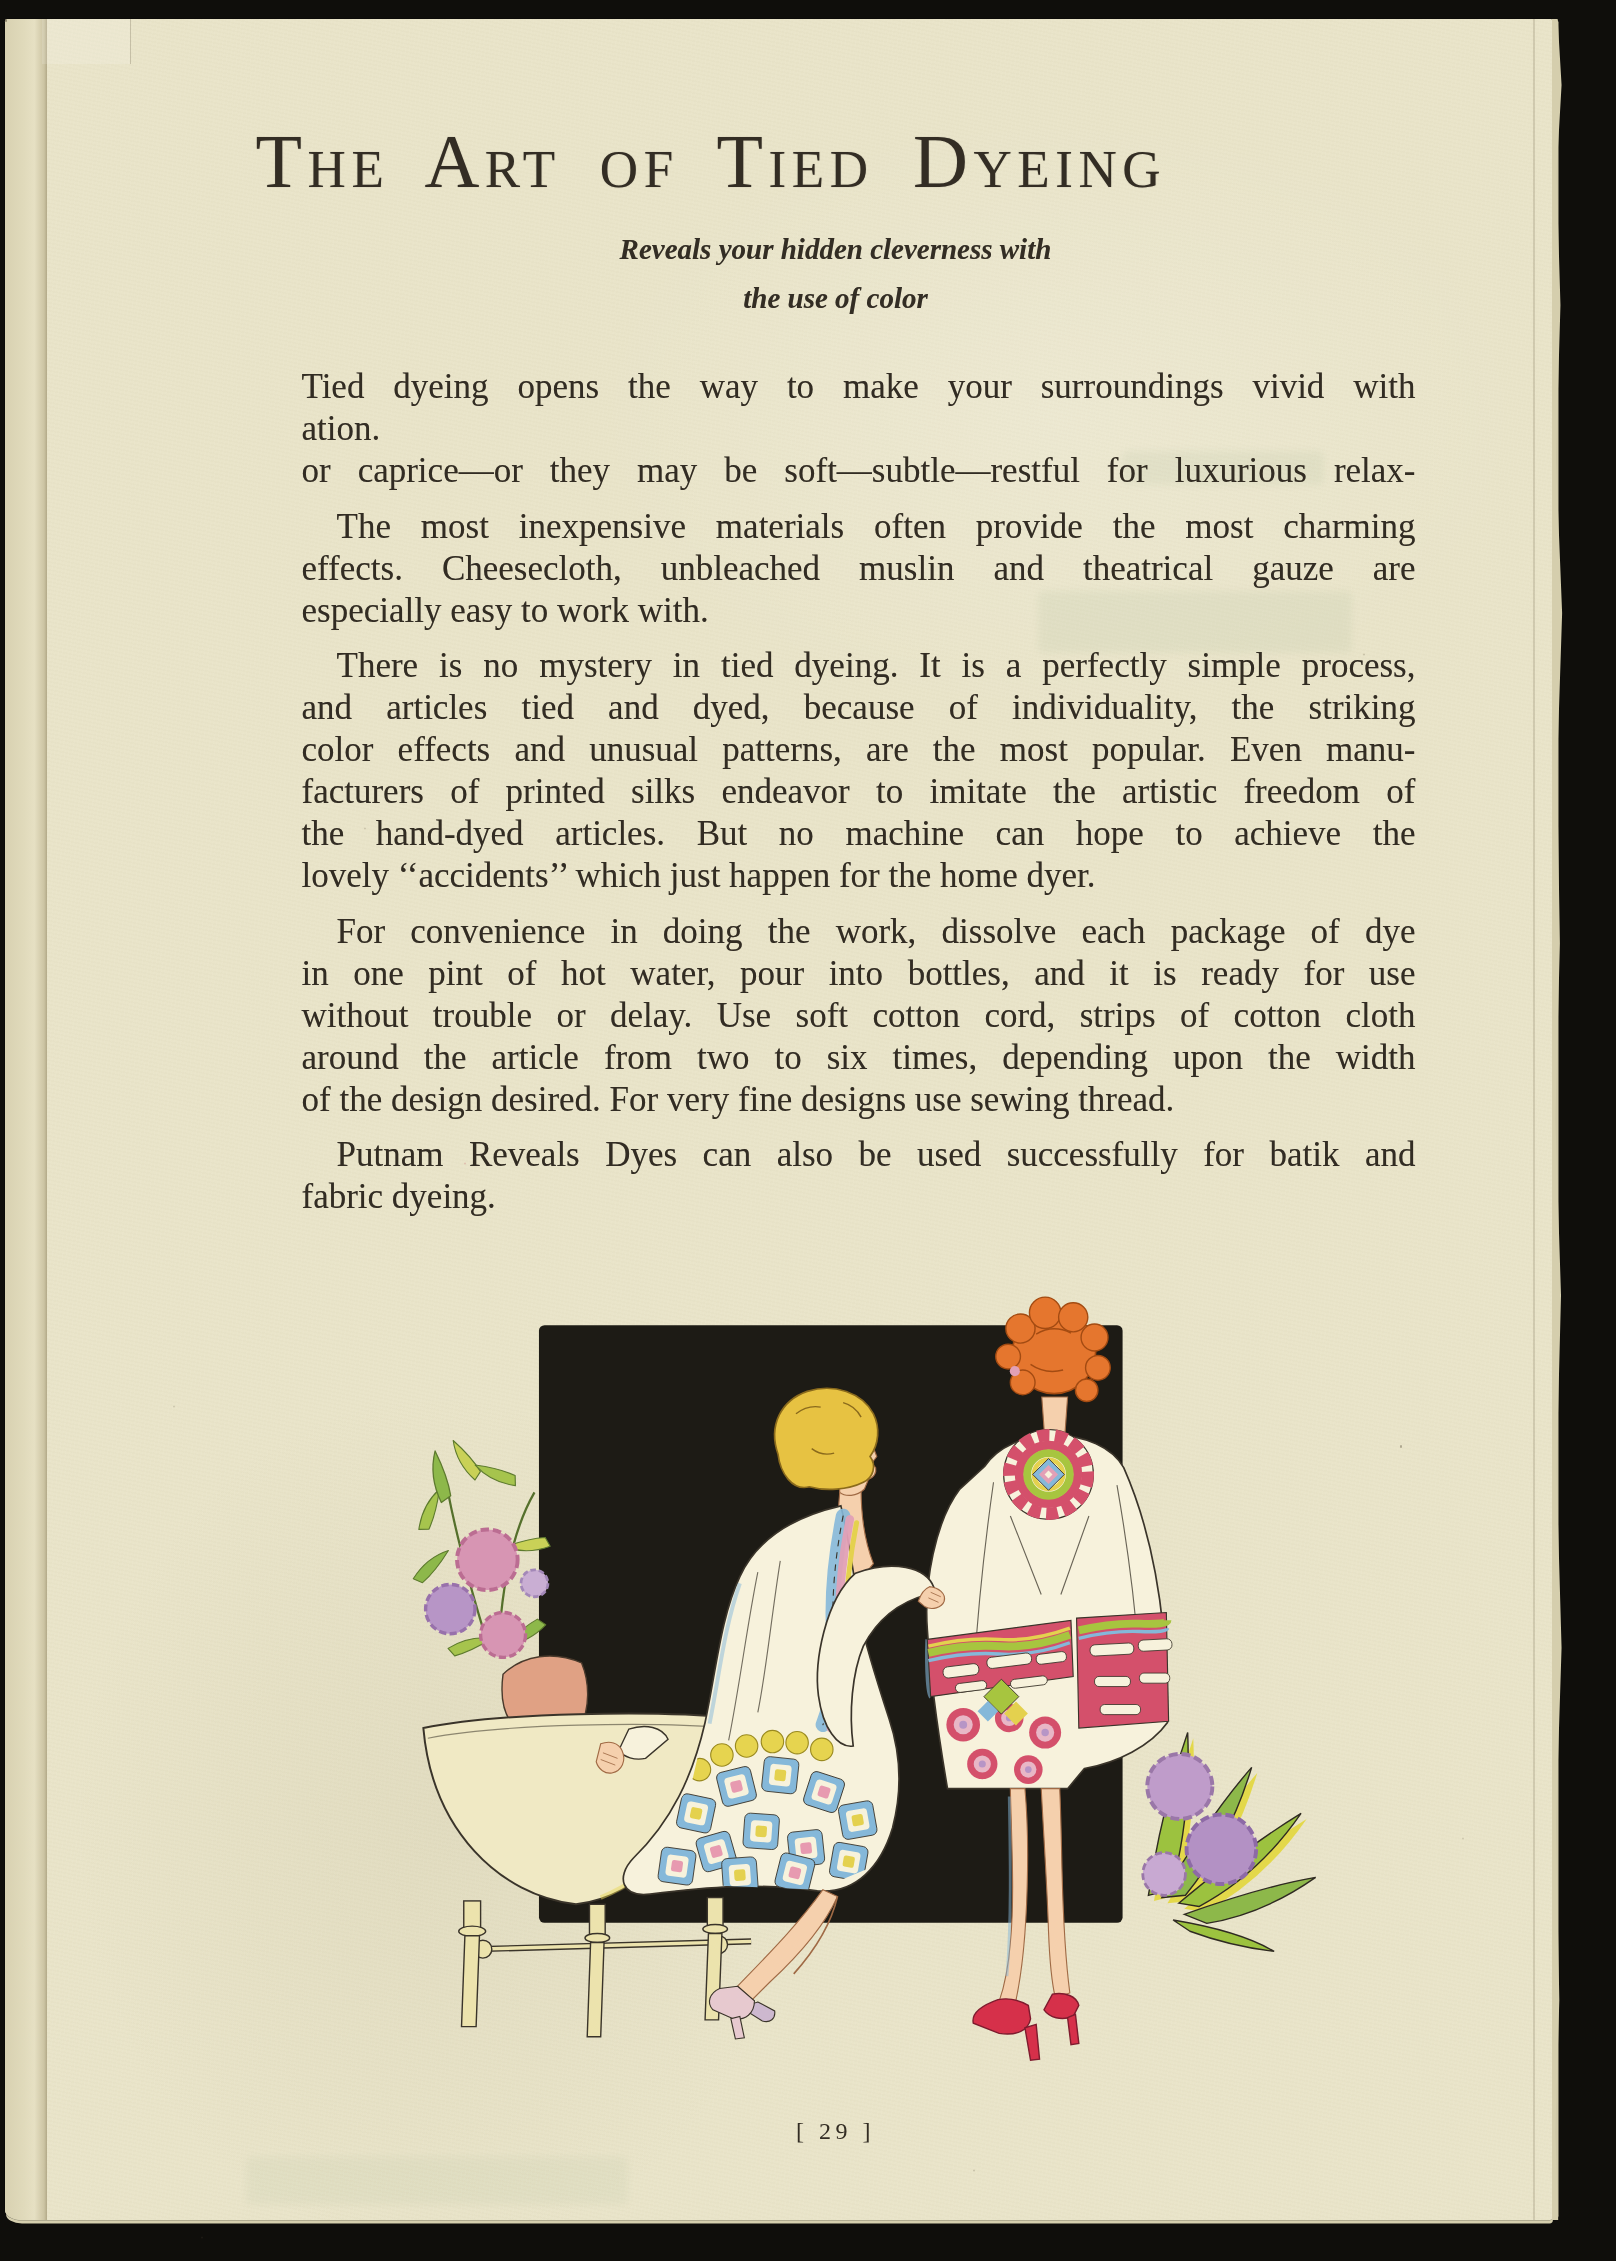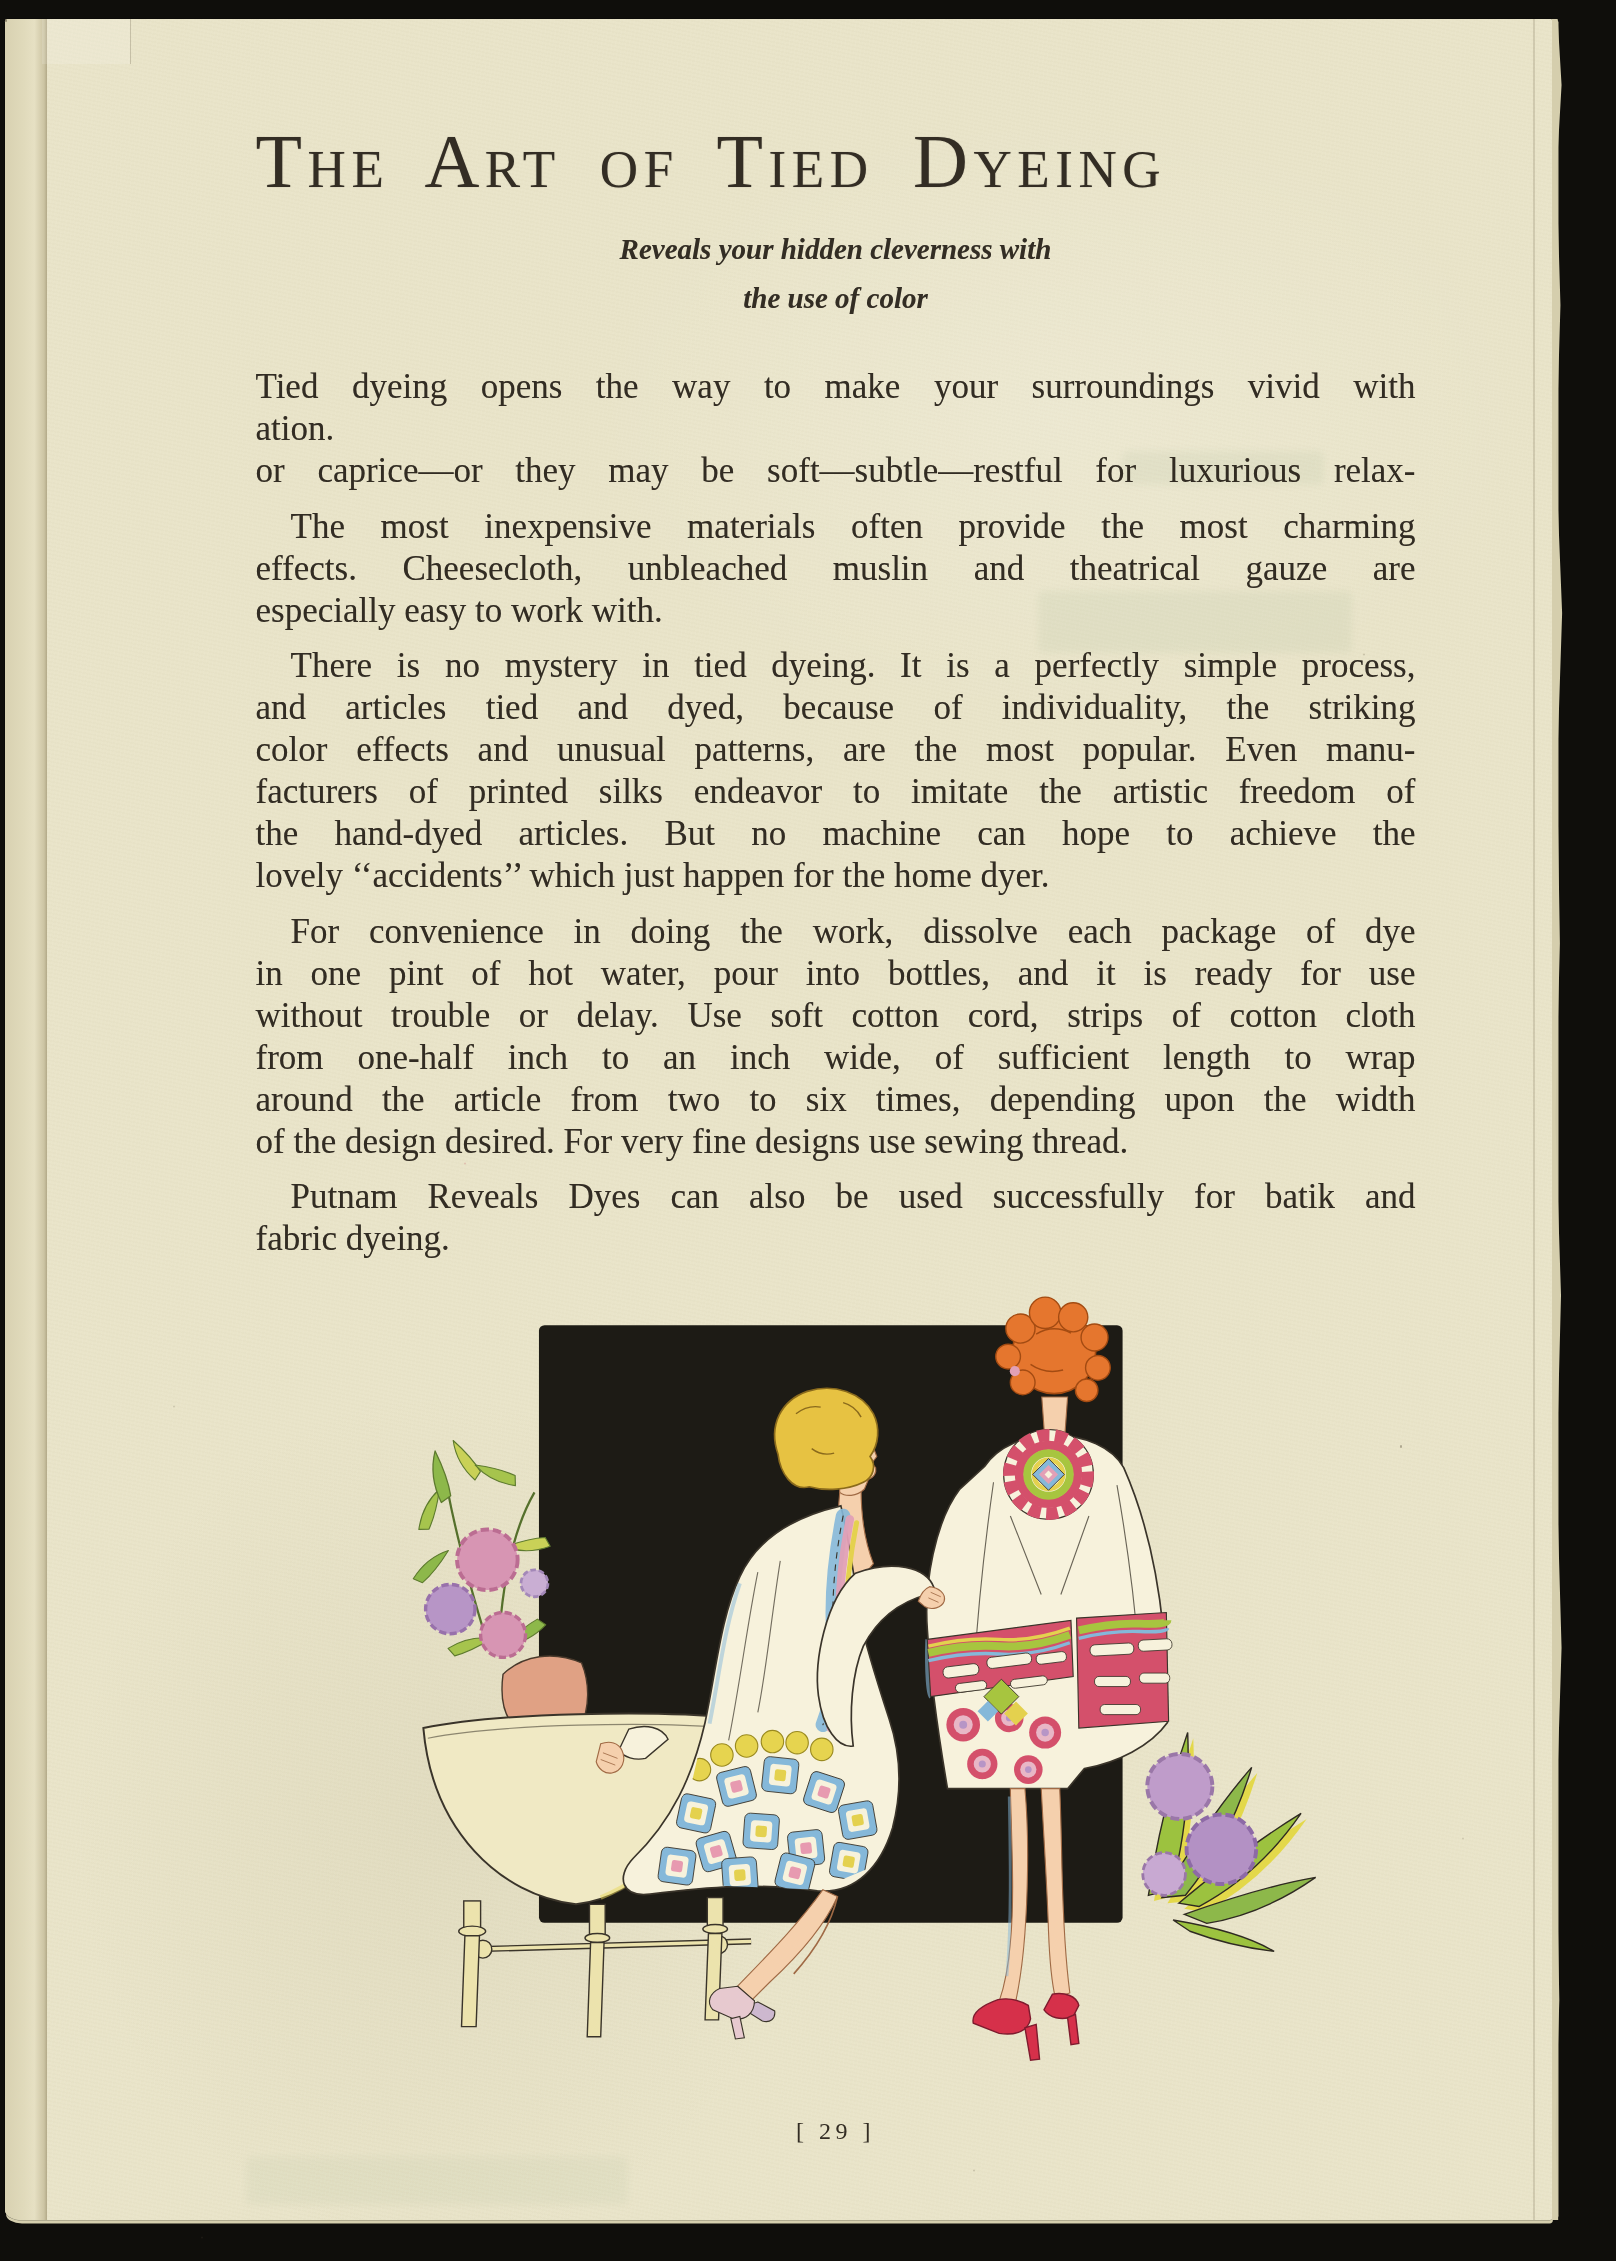--- a/index.html
+++ b/index.html
@@ -50,21 +50,21 @@
     letter-spacing:5.6px; word-spacing:14.6px; color:#332d24;
     text-shadow:0 0 1.1px rgba(51,45,36,.35); white-space:nowrap; }
   .subtitle{ position:absolute; top:206px; width:100%; text-align:center;
     font-size:29px; line-height:49px; font-style:italic; font-weight:700;
     color:#332d24; text-shadow:0 0 0.6px rgba(51,45,36,.3); }
   .bodytext{ position:absolute; top:347px; width:100%;
     font-size:35px; line-height:42px; color:#322c23;
     text-shadow:0 0 0.6px rgba(50,44,35,.35); }
   .para{ margin-bottom:13.5px; }
   .para.indent .line:first-child{ text-indent:35px; }
-  .line{ text-align:justify; text-align-last:justify; }
+  .line{ text-align:justify; text-align-last:justify;margin-left:46px; }
   .line.last{ text-align-last:left; }
   .pageno{ position:absolute; top:2095px; width:100%; text-align:center;
     font-size:24px; line-height:34px; letter-spacing:4.5px; color:#332d24; }
 
   .illo{ position:absolute; left:360px; top:1261px; width:954px; height:803px; }
 </style>
 </head>
 <body>
 
 <div class="page">
@@ -99,21 +99,20 @@
           <div class="line">and articles tied and dyed, because of individuality, the striking</div>
           <div class="line">color effects and unusual patterns, are the most popular.  Even manu-</div>
           <div class="line">facturers of printed silks endeavor to imitate the artistic freedom of</div>
           <div class="line">the hand-dyed articles.  But no machine can hope to achieve the</div>
           <div class="line last">lovely ‘‘accidents’’ which just happen for the home dyer.</div>
         </div>
         <div class="para indent">
           <div class="line">For convenience in doing the work, dissolve each package of dye</div>
           <div class="line">in one pint of hot water, pour into bottles, and it is ready for use</div>
           <div class="line">without trouble or delay.  Use soft cotton cord, strips of cotton cloth</div>
-          <div class="line">from one-half inch to an inch wide, of sufficient length to wrap</div>
           <div class="line">around the article from two to six times, depending upon the width</div>
           <div class="line last">of the design desired.  For very fine designs use sewing thread.</div>
         </div>
         <div class="para indent">
           <div class="line">Putnam Reveals Dyes can also be used successfully for batik and</div>
           <div class="line last">fabric dyeing.</div>
         </div>
       </div>
     <div class="pageno">[ 29 ]</div>
   </div>

